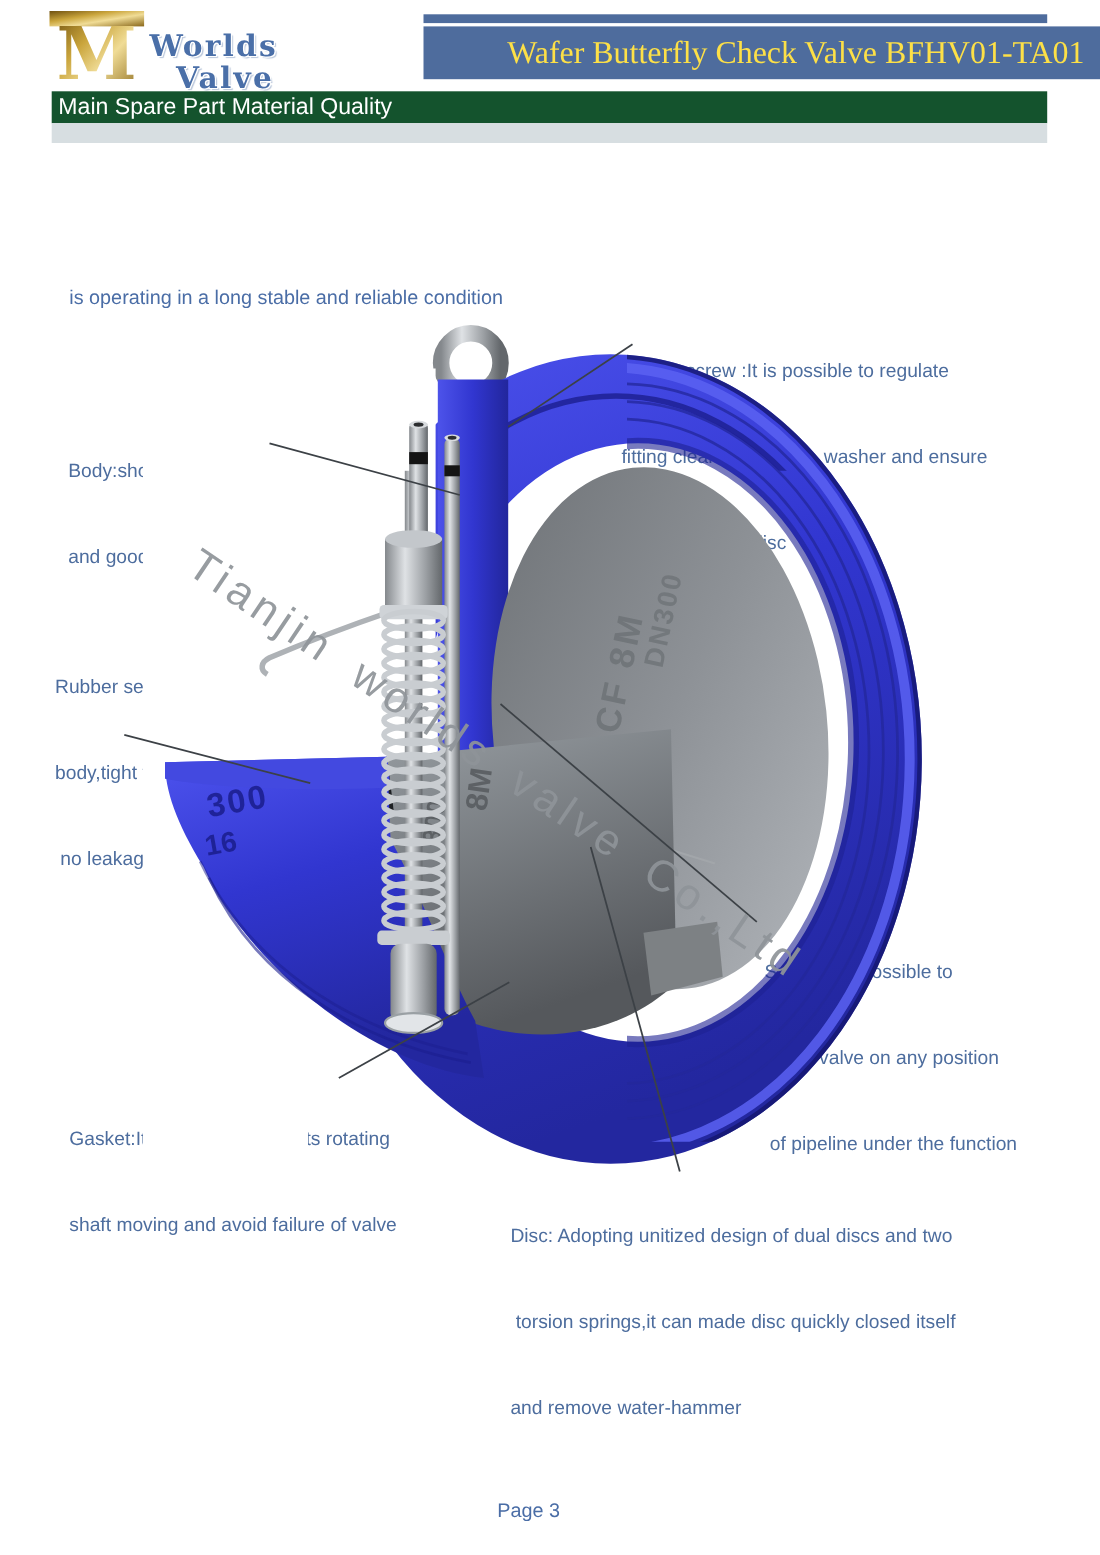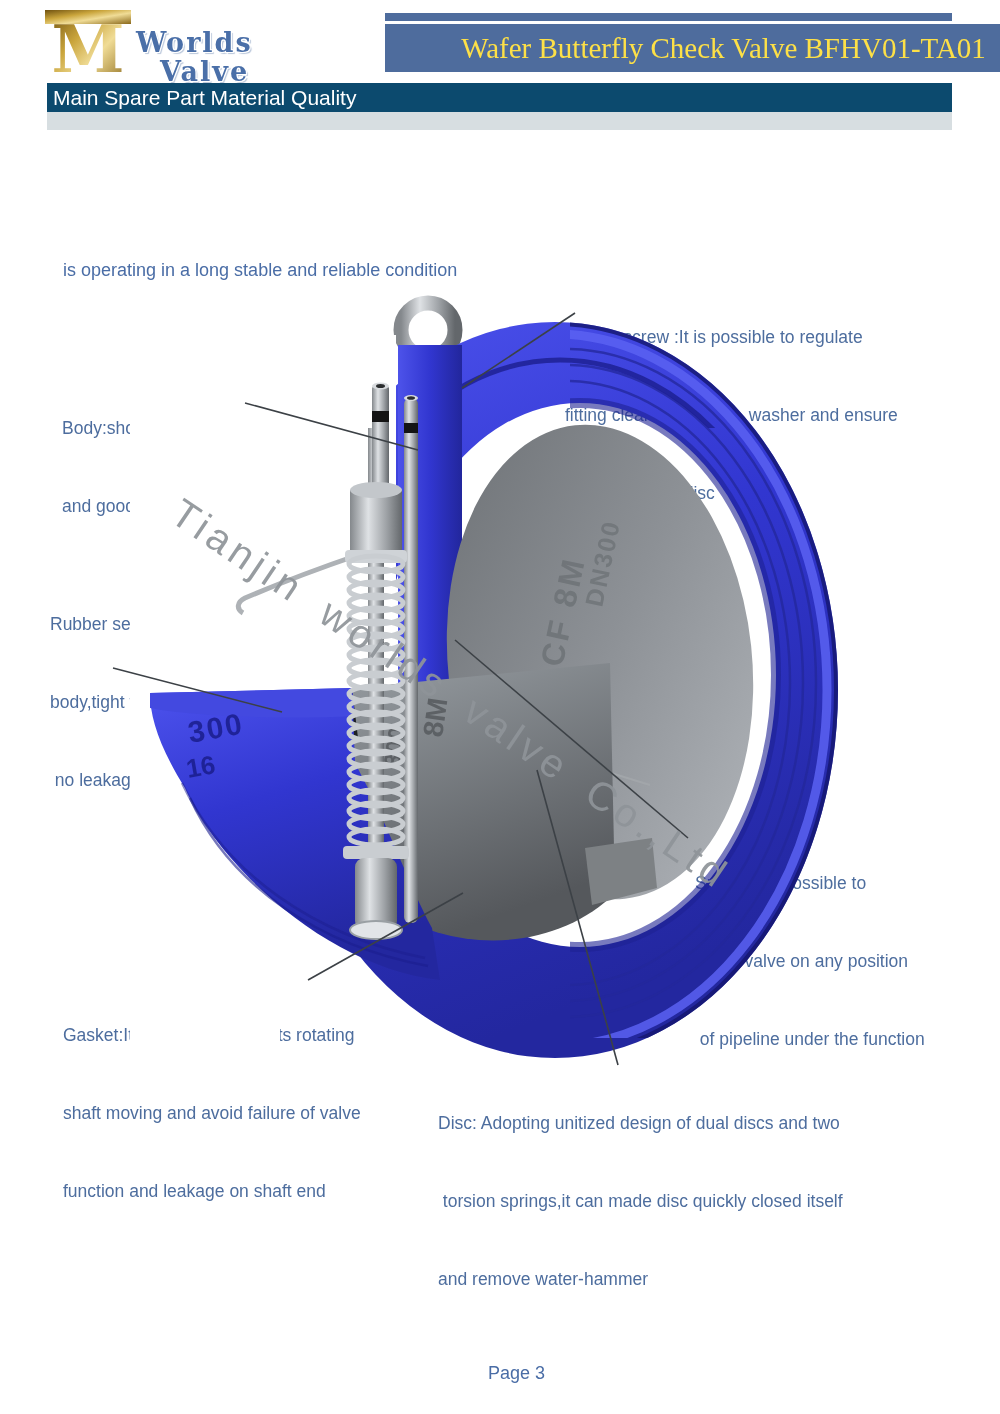--- a/index.html
+++ b/index.html
@@ -4,33 +4,33 @@
 <style>
   html,body{margin:0;padding:0;background:#fff;}
   .page{position:relative;width:1000px;height:1414px;background:#ffffff;overflow:hidden;
         font-family:"Liberation Sans",sans-serif;}
   .abs{position:absolute;}
   
   .topbar{left:385px;top:13px;width:567px;height:8px;background:#4e6c9d;}
   .titlebox{left:385px;top:24px;width:677px;height:48px;background:#4e6c9d;color:#fde047;
             font-family:"Liberation Serif",serif;font-size:29px;display:flex;align-items:center;
             justify-content:center;white-space:pre;}
-  .banner{left:47px;top:83px;width:905px;height:29px;background:#0c4a6e;color:#fff;
+  .banner{left:47px;top:83px;width:905px;height:29px;background:#14532d;color:#fff;
           font-size:21px;display:flex;align-items:center;padding-left:6px;box-sizing:border-box;}
   .strip{left:47px;top:112px;width:905px;height:18px;background:#d7dee1;}
   .logo-mark{left:42px;top:5px;}
   .logo-text{left:136px;top:28px;color:#4a6fa8;font-family:"DejaVu Serif",serif;font-weight:bold;
              font-size:27px;line-height:29px;letter-spacing:2px;
              text-shadow:1px 1px 0 #fff,-1px -1px 0 #fff,1px -1px 0 #fff,-1px 1px 0 #fff,2px 2px 1px #b9c6da;}
   .logo-text .l2{margin-left:24px;}
   
   .intro{left:63px;top:178px;color:#4a6da6;font-size:18px;line-height:37px;white-space:pre;}
   .ann{color:#4d6d9e;font-size:17.5px;white-space:pre;z-index:1;}
   .ann div{height:36px;}
-  .pageno{left:452px;top:1363px;color:#4a6da6;font-size:18px;margin-left:36px;}
+  .pageno{left:452px;top:1363px;color:#4a6da6;font-size:18px;}
   svg.diagram{left:40px;top:268px;z-index:2;pointer-events:none;}
   .wm{font-family:"Liberation Sans",sans-serif;}
 </style>
 </head>
 <body>
 
 <div class="page">
 
   <svg class="abs logo-mark" width="96" height="72" viewBox="0 0 96 72">
     <defs>
@@ -72,23 +72,22 @@
     <div> no leakage</div>
   </div>
   <div class="abs ann" style="left:695px;top:831px;">
     <div>Spring:It is possible to</div>
     <div>install valve on any position</div>
     <div> of pipeline under the function</div>
   </div>
   <div class="abs ann" style="left:63px;top:983px;">
     <div>Gasket:It effectiviely prevents rotating</div>
     <div>shaft moving and avoid failure of valve</div>
-    <div>function and leakage on shaft end</div>
-  </div>
-  <div class="abs ann" style="left:438px;top:1071px;">
+  </div>
+  <div class="abs ann" style="left:464px;top:1071px;">
     <div>Disc: Adopting unitized design of dual discs and two</div>
     <div> torsion springs,it can made disc quickly closed itself</div>
     <div>and remove water-hammer</div>
   </div>
 
   <svg class="abs diagram" width="920" height="812" viewBox="0 0 920 812">
     <defs>
       <linearGradient id="bodyBlue" x1="0" y1="0" x2="0.3" y2="1">
         <stop offset="0" stop-color="#4d53ee"></stop>
           <stop offset="0.45" stop-color="#3136d0"></stop>

